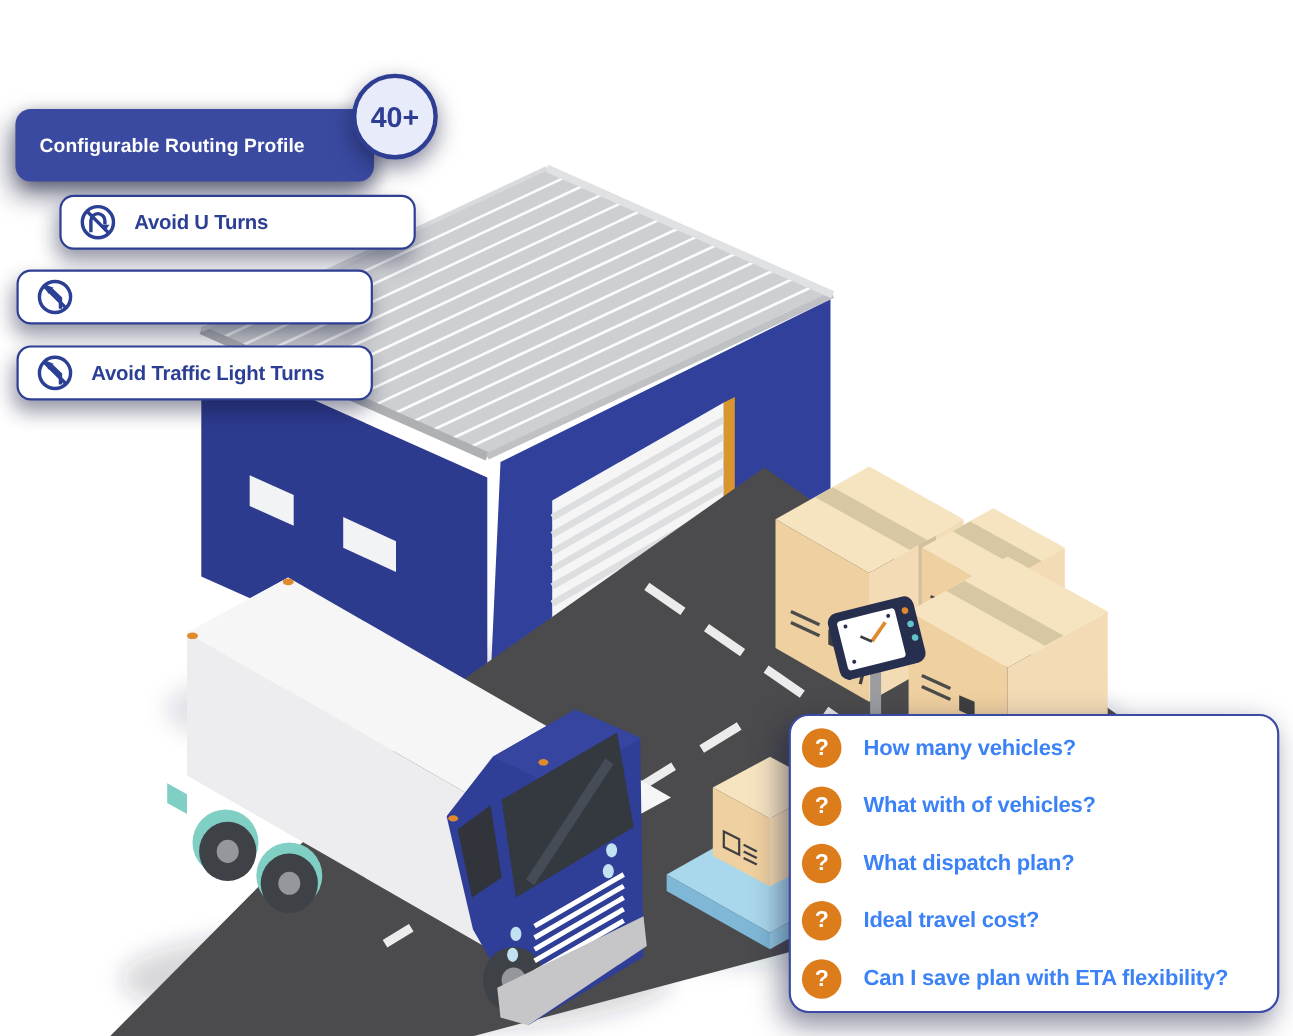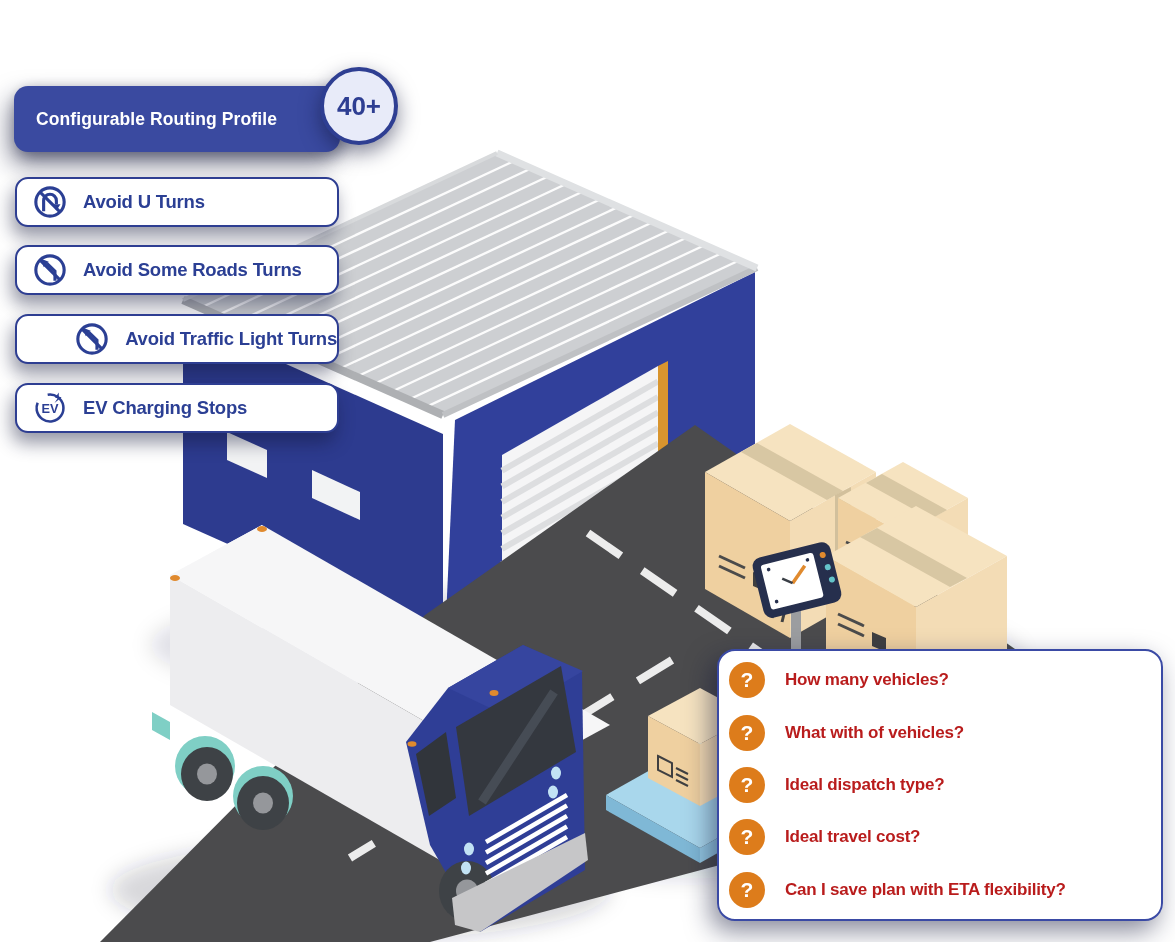--- a/index.html
+++ b/index.html
@@ -2,57 +2,57 @@
 <html><head>
 <meta charset="utf-8">
 <style>
   html,body{margin:0;padding:0;background:#ffffff;}
   body{font-family:"Liberation Sans", sans-serif;}
   #canvas{position:relative;width:1175px;height:942px;overflow:hidden;background:#ffffff;}
   #scene{position:absolute;left:0;top:0;z-index:1;}
 
   
   .title-card{
-    position:absolute;left:14px;top:86px;width:326px;height:66px;z-index:3;
+    position:absolute;left:14px;top:99px;width:326px;height:66px;z-index:3;
     background:#3A4AA0;border-radius:14px;display:flex;align-items:center;
     padding-left:22px;box-sizing:border-box;
     box-shadow:-4px 12px 24px rgba(18,22,55,.55), 4px 4px 14px rgba(18,22,55,.35);
   }
   .title-card span{color:#ffffff;font-weight:700;font-size:17.5px;letter-spacing:.1px;}
   .badge{
     position:absolute;left:320px;top:67px;width:78px;height:78px;z-index:4;
     background:#E8EBF9;border:4.5px solid #2E3E92;border-radius:50%;
     display:flex;align-items:center;justify-content:center;box-sizing:border-box;
     color:#2E3E92;font-weight:700;font-size:26px;
     box-shadow:0 8px 20px rgba(15,20,55,.5);
   }
   .pill{
     position:absolute;left:15px;width:324px;height:50px;z-index:3;
     background:#ffffff;border:2.5px solid #2E3E92;border-radius:13px;
     display:flex;align-items:center;box-sizing:border-box;padding-left:16px;
     box-shadow:-3px 10px 18px rgba(18,22,55,.45);
   }
   .pill .ic{width:34px;height:34px;flex:0 0 34px;margin-right:16px;}
   .pill span.lbl{color:#2B3F94;font-weight:700;font-size:18.5px;letter-spacing:-.2px;white-space:nowrap;}
-  #pill-0{top:177px;} #pill-1{top:245px;} #pill-2{top:314px;justify-content:flex-end;} #pill-3{top:383px;}
+  #pill-0{top:177px;margin-left:39px;} #pill-1{top:245px;} #pill-2{top:314px;} #pill-3{top:383px;}
 
   
   .qcard{
     position:absolute;left:717px;top:649px;width:446px;height:272px;z-index:3;
     background:#ffffff;border:2.5px solid #3A4AA5;border-radius:18px;
     box-sizing:border-box;display:flex;flex-direction:column;padding:3px 0;
     box-shadow:-6px 10px 26px rgba(18,22,55,.5);
   }
   .qrow{flex:1;display:flex;align-items:center;padding-left:10px;}
   .qmark{
     width:36px;height:36px;flex:0 0 36px;border-radius:50%;background:#DD7C1B;
     color:#ffffff;font-weight:700;font-size:21px;display:flex;align-items:center;
     justify-content:center;margin-right:20px;
   }
-  .qrow .qlbl{color:#b91c1c;font-weight:700;font-size:17px;letter-spacing:-.2px;white-space:nowrap;}
+  .qrow .qlbl{color:#3b82f6;font-weight:700;font-size:20px;letter-spacing:-.2px;white-space:nowrap;}
 </style>
 </head>
 <body>
 
 <div id="canvas">
 
   <svg id="scene" width="1175" height="942" viewBox="0 0 1175 942">
     <defs>
       <filter id="blur10" x="-40%" y="-40%" width="180%" height="180%">
         <feGaussianBlur stdDeviation="10"></feGaussianBlur>
@@ -267,54 +267,45 @@
     <span class="lbl">Avoid U Turns</span>
   </div>
 
   <div class="pill" id="pill-1">
     <svg class="ic" viewBox="-12 -12 24 24">
       <circle cx="0" cy="0" r="10" fill="none" stroke="#2B3F94" stroke-width="2.2"></circle>
       <path d="M 3.5 7.5 L 3.5 0.8 L -2.2 -4.6" fill="none" stroke="#2B3F94" stroke-width="2.2"></path>
       <polygon points="-6.2,-8 -0.9,-5.9 -4.4,-2" fill="#2B3F94"></polygon>
       <line x1="-7" y1="-7" x2="7" y2="7" stroke="#2B3F94" stroke-width="2.2"></line>
     </svg>
-    <span class="lbl">Avoid Some Roads Turns</span>
   </div>
 
   <div class="pill" id="pill-2">
     <svg class="ic" viewBox="-12 -12 24 24">
       <circle cx="0" cy="0" r="10" fill="none" stroke="#2B3F94" stroke-width="2.2"></circle>
       <path d="M 3.5 7.5 L 3.5 0.8 L -2.2 -4.6" fill="none" stroke="#2B3F94" stroke-width="2.2"></path>
       <polygon points="-6.2,-8 -0.9,-5.9 -4.4,-2" fill="#2B3F94"></polygon>
       <line x1="-7" y1="-7" x2="7" y2="7" stroke="#2B3F94" stroke-width="2.2"></line>
     </svg>
     <span class="lbl">Avoid Traffic Light Turns</span>
   </div>
 
-  <div class="pill" id="pill-3">
-    <svg class="ic" viewBox="-12 -12 24 24">
-      <circle cx="0" cy="0" r="9.5" fill="none" stroke="#2B3F94" stroke-width="1.8" stroke-dasharray="50 9.7" transform="rotate(-100)"></circle>
-      <text x="0" y="3.2" text-anchor="middle" font-size="9" font-weight="bold" fill="#2B3F94" font-family="Liberation Sans, sans-serif">EV</text>
-      <polygon points="6.2,-11 3.6,-7.2 5.4,-6.8 3.2,-3.6 8.2,-7.6 6.2,-8" fill="#2B3F94"></polygon>
-    </svg>
-    <span class="lbl">EV Charging Stops</span>
-  </div>
 
   <div class="qcard">
     <div class="qrow">
       <div class="qmark">?</div>
       <span class="qlbl">How many vehicles?</span>
     </div>
     <div class="qrow">
       <div class="qmark">?</div>
       <span class="qlbl">What with of vehicles?</span>
     </div>
     <div class="qrow">
       <div class="qmark">?</div>
-      <span class="qlbl">Ideal dispatch type?</span>
+      <span class="qlbl">What dispatch plan?</span>
     </div>
     <div class="qrow">
       <div class="qmark">?</div>
       <span class="qlbl">Ideal travel cost?</span>
     </div>
     <div class="qrow">
       <div class="qmark">?</div>
       <span class="qlbl">Can I save plan with ETA flexibility?</span>
     </div>
   </div>

